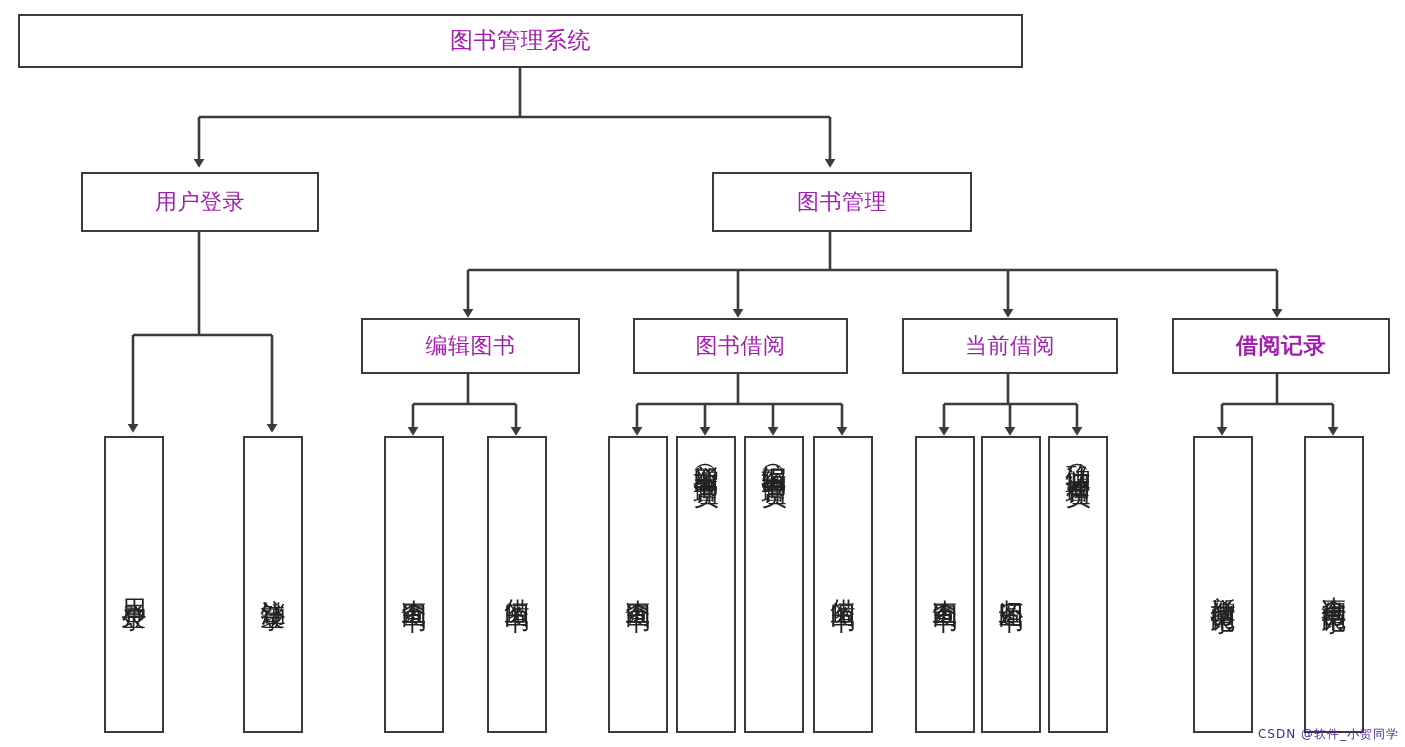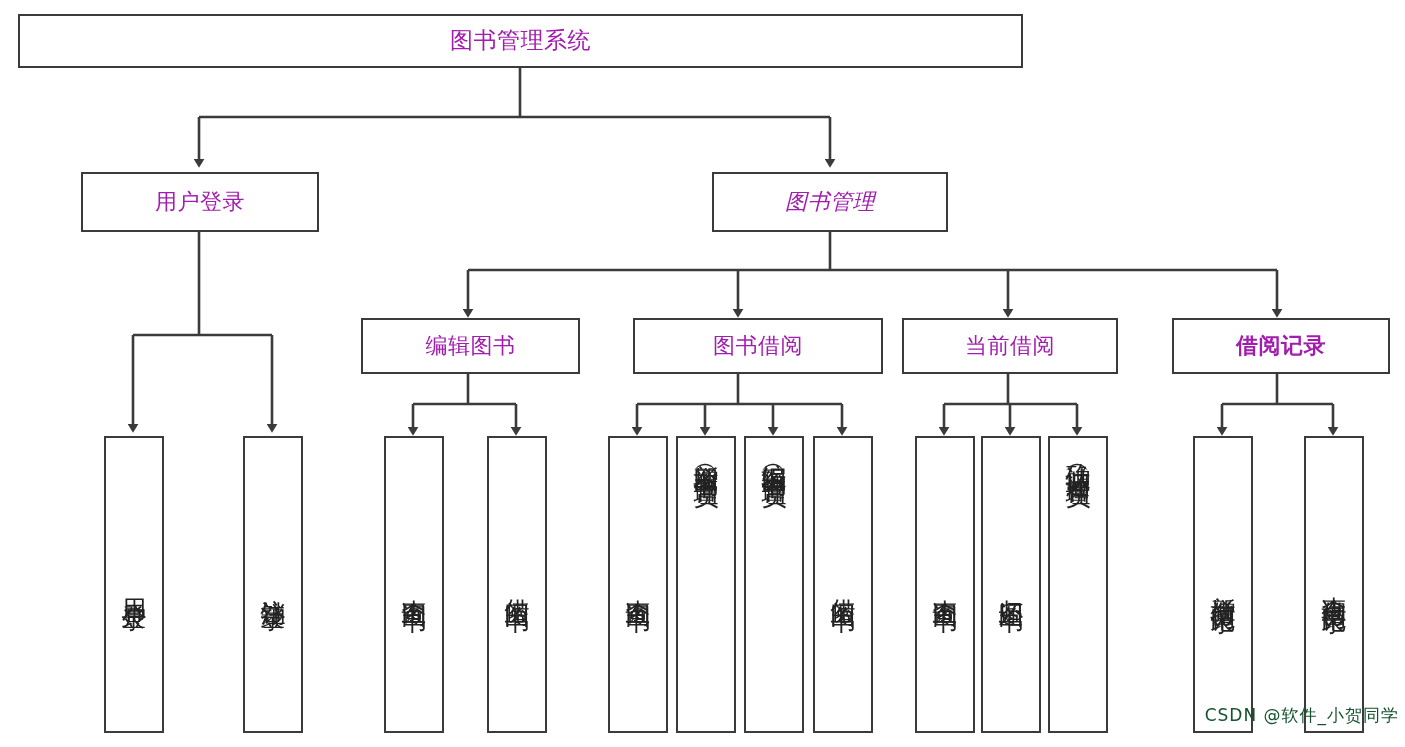--- a/index.html
+++ b/index.html
@@ -58,23 +58,23 @@
     white-space:nowrap;
     color:#222222;
   }
   
   .node.leaf.mid{ align-items:center; padding-top:0; }
 
   
   #watermark{
     position:absolute;
     right:6px;
-    bottom:20px;
-    font-size:17px;
-    color:#14532d;
+    bottom:4px;
+    font-size:12px;
+    color:#4c1d95;
     letter-spacing:1px;
     white-space:nowrap;
     user-select:none;
   }
 </style>
 </head>
 <body>
 
 <div id="stage">
 
@@ -132,29 +132,29 @@
   </svg>
 
   <div class="node h root" style="left:18px; top:14px; width:1005px; height:54px;">
     <span class="label">图书管理系统</span>
   </div>
 
   <div class="node h" style="left:81px; top:172px; width:238px; height:60px;">
     <span class="label">用户登录</span>
   </div>
 
-  <div class="node h" style="left:712px; top:172px; width:236px; height:60px;font-style:italic;">
+  <div class="node h" style="left:712px; top:172px; width:260px; height:60px;">
     <span class="label">图书管理</span>
   </div>
 
   <div class="node h" style="left:361px; top:318px; width:219px; height:56px;">
     <span class="label">编辑图书</span>
   </div>
 
-  <div class="node h" style="left:633px; top:318px; width:250px; height:56px;">
+  <div class="node h" style="left:633px; top:318px; width:215px; height:56px;">
     <span class="label">图书借阅</span>
   </div>
 
   <div class="node h" style="left:902px; top:318px; width:216px; height:56px;">
     <span class="label">当前借阅</span>
   </div>
 
   <div class="node h" style="left:1172px; top:318px; width:218px; height:56px;font-weight:bold;">
     <span class="label">借阅记录</span>
   </div>

